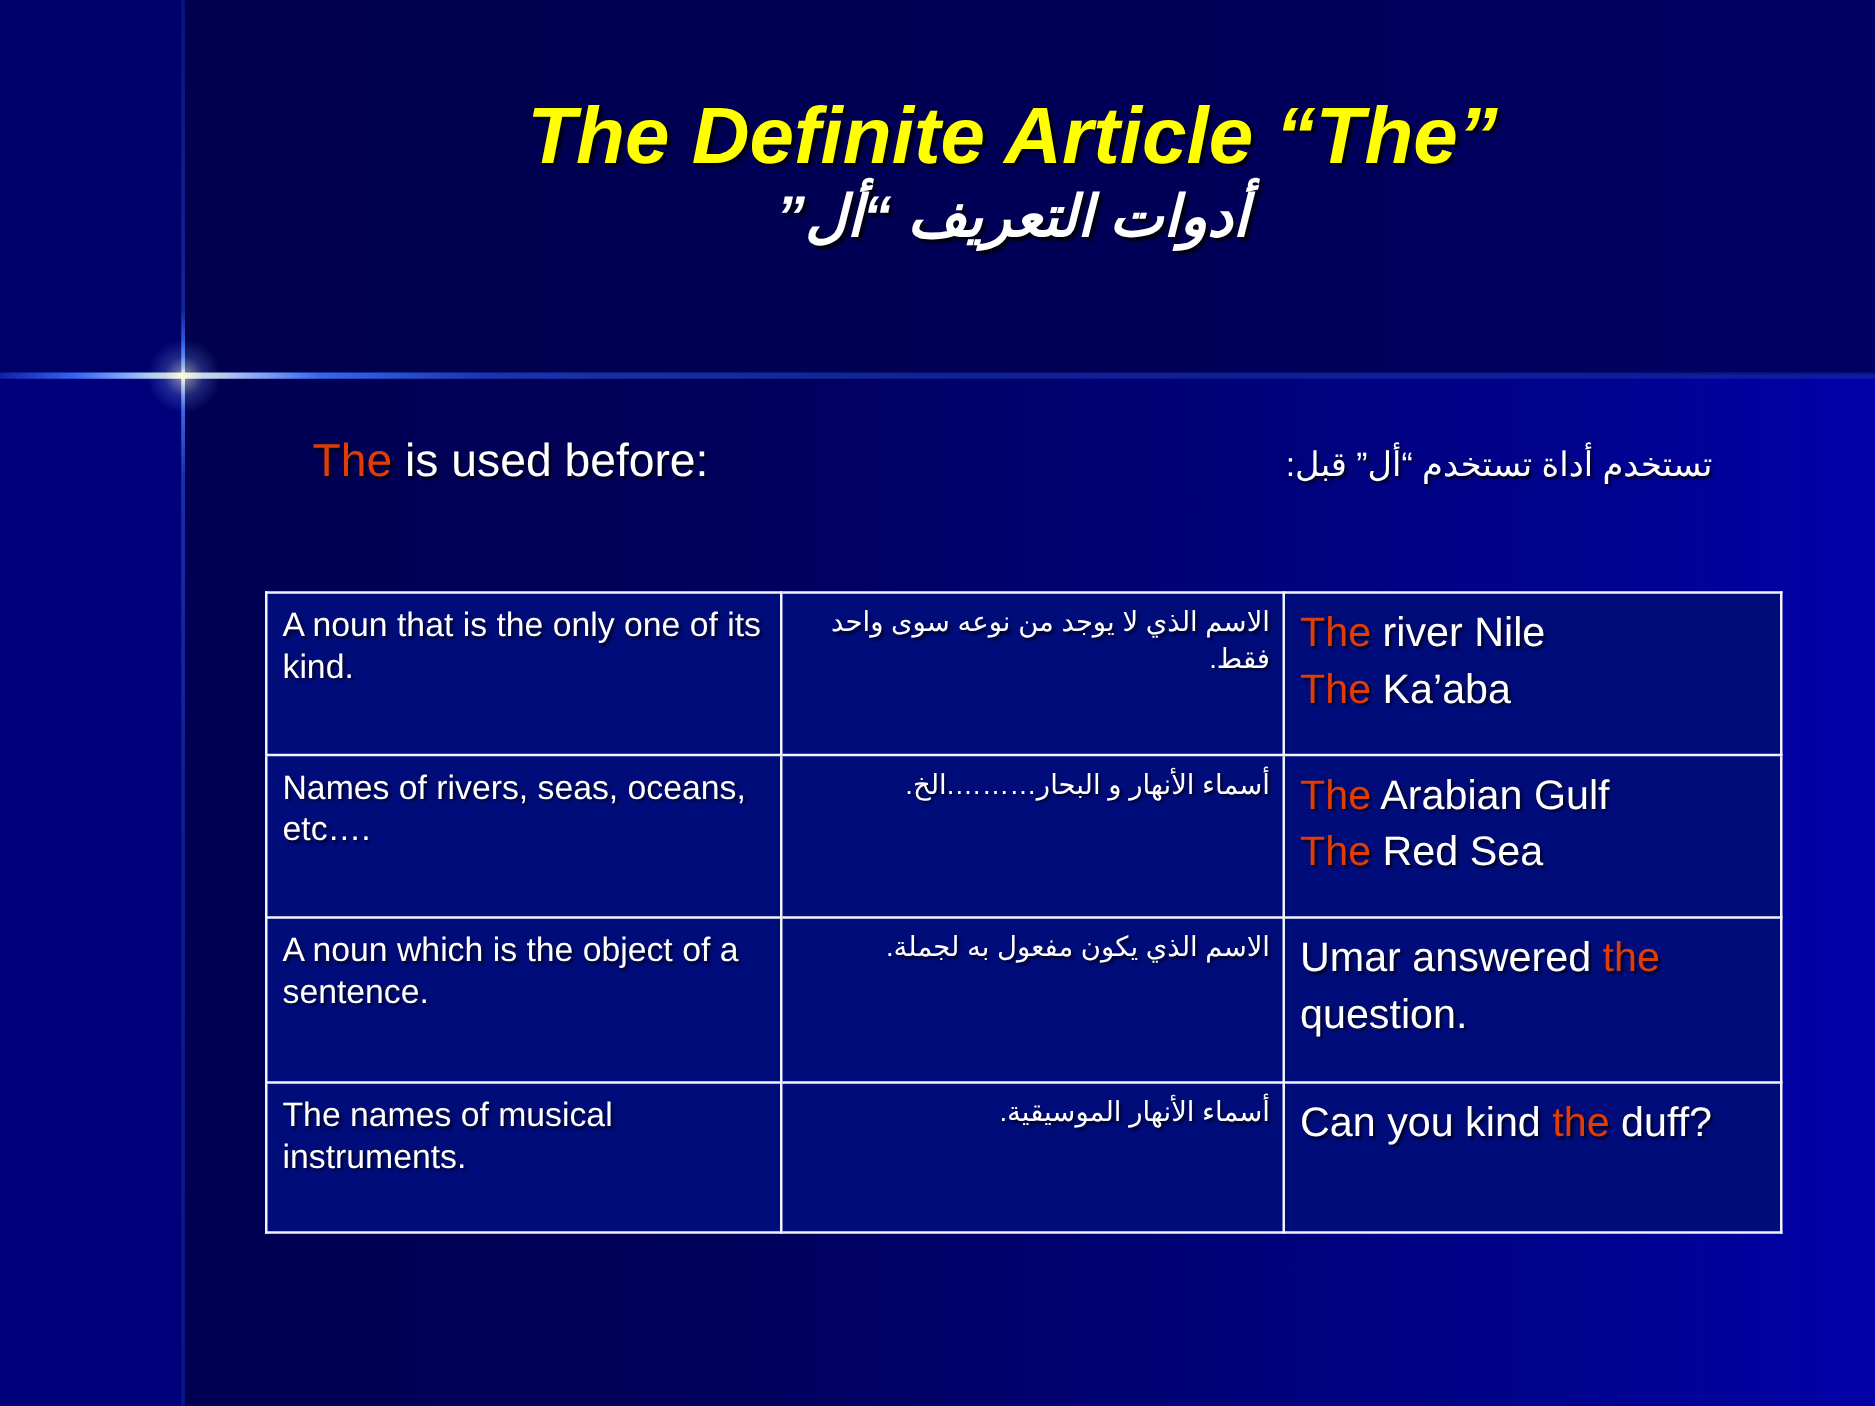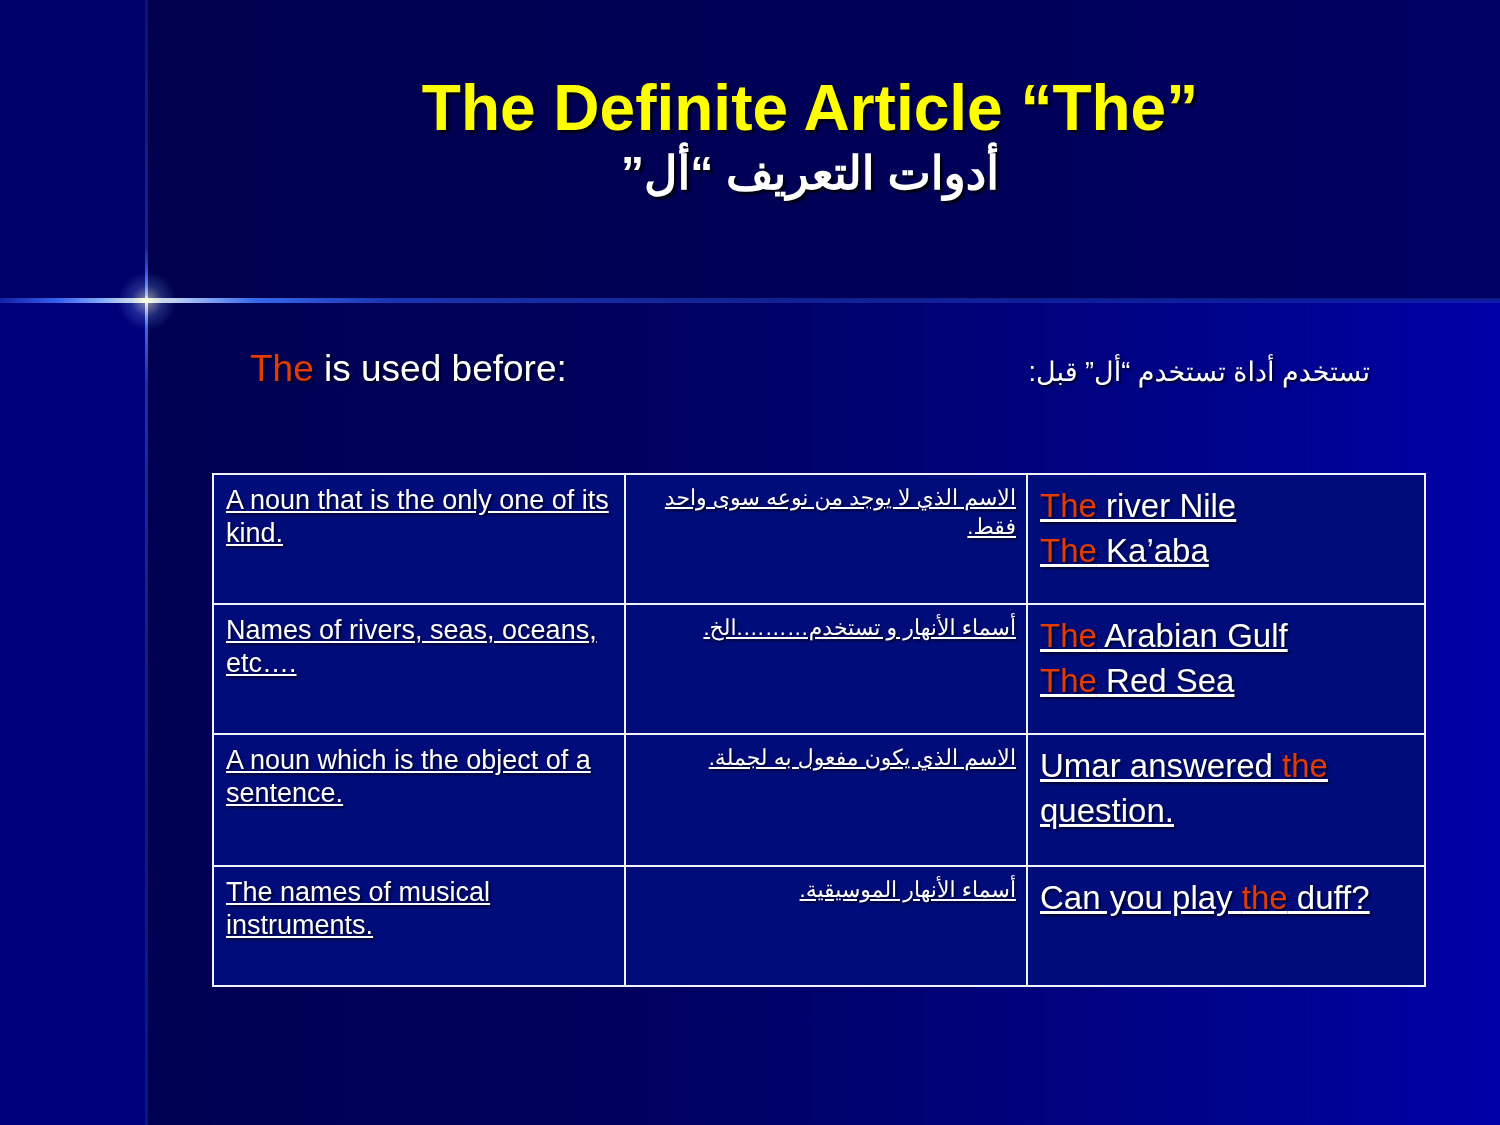--- a/index.html
+++ b/index.html
@@ -61,20 +61,21 @@
     position:absolute;
     left:118px; top:272px; width:58px; height:58px;
     background:radial-gradient(circle, rgba(255,255,225,0.55) 0%, rgba(140,180,255,0.22) 38%, rgba(40,80,220,0) 72%);
   }
   
   .title-block {
     position:absolute;
     left:160px; top:76px; width:1300px;
     text-align:center;
     z-index:5;
+    font-style:italic;
   }
   .title-en {
     font-size:64px;
     font-weight:bold;
     color:#FFFF00;
     letter-spacing:0px;
     line-height:1.02;
     text-shadow:3px 3px 2px rgba(0,0,0,0.75);
     white-space:nowrap;
   }
@@ -119,21 +120,20 @@
     z-index:5;
     table-layout:fixed;
   }
   .tbl td {
     border:2px solid #F2F2FF;
     background:#000C7A;
     vertical-align:top;
     padding:9px 10px 30px 12px;
     color:#FFFFFF;
     text-shadow:2px 2px 2px rgba(0,0,0,0.65);
-    text-decoration:underline;
   }
   .col-en { width:412px; font-size:27px; line-height:1.22; }
   .col-ar {
     width:402px; font-size:22px; line-height:1.3;
     direction:rtl; text-align:right; padding-right:8px;
   }
   .col-ex { width:398px; font-size:33px; line-height:1.35; }
   .col-ex .hl { color:#E03C06; }
   .r1 { height:118px; }
   .r2 { height:126px; }
@@ -166,37 +166,37 @@
       <tr class="r1">
         <td class="col-en">A noun that is the only one of its kind.</td>
         <td class="col-ar">الاسم الذي لا يوجد من نوعه سوى واحد فقط.</td>
         <td class="col-ex">
           <div><span class="hl">The</span><span> river Nile</span></div>
           <div><span class="hl">The</span><span> Ka’aba</span></div>
         </td>
       </tr>
       <tr class="r2">
         <td class="col-en">Names of rivers, seas, oceans, etc….</td>
-        <td class="col-ar">أسماء الأنهار و تستخدم……….الخ.</td>
+        <td class="col-ar">أسماء الأنهار و البحار……….الخ.</td>
         <td class="col-ex">
           <div><span class="hl">The</span><span> Arabian Gulf</span></div>
           <div><span class="hl">The</span><span> Red Sea</span></div>
         </td>
       </tr>
       <tr class="r3">
         <td class="col-en">A noun which is the object of  a sentence.</td>
         <td class="col-ar">الاسم الذي يكون مفعول به لجملة.</td>
         <td class="col-ex">
           <div><span>Umar answered </span><span class="hl">the</span></div>
           <div><span>question.</span></div>
         </td>
       </tr>
       <tr class="r4">
         <td class="col-en">The names of musical instruments.</td>
         <td class="col-ar">أسماء الأنهار الموسيقية.</td>
         <td class="col-ex">
-          <div><span>Can you play </span><span class="hl">the</span><span> duff?</span></div>
+          <div><span>Can you kind </span><span class="hl">the</span><span> duff?</span></div>
         </td>
       </tr>
     </tbody>
   </table>
 
 </div>
 
 </body></html>

